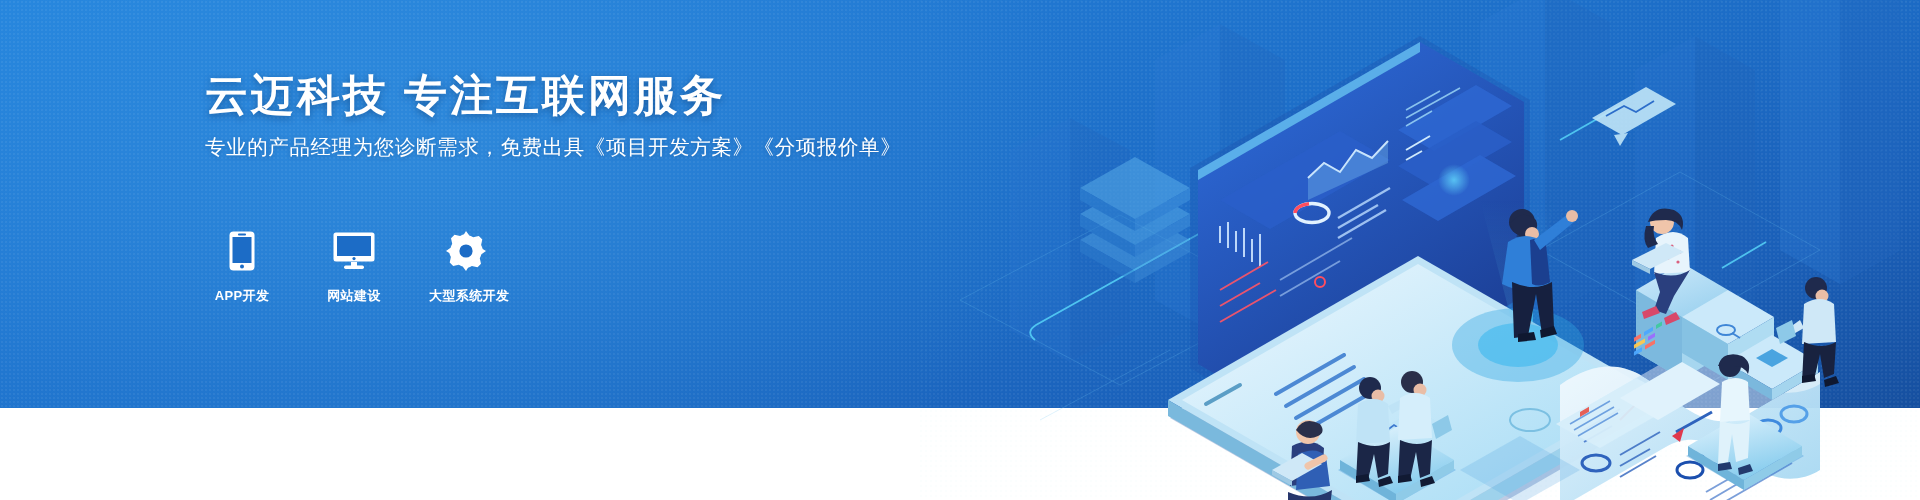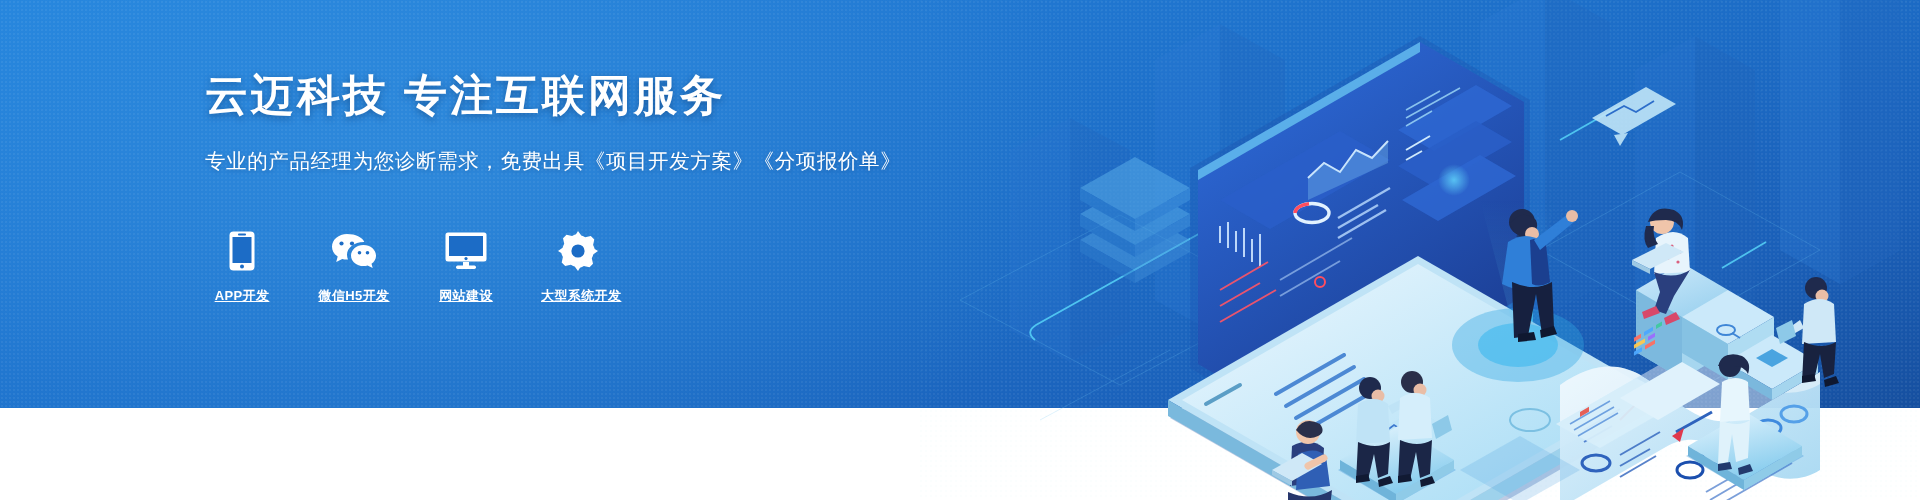--- a/index.html
+++ b/index.html
@@ -24,40 +24,40 @@
     pointer-events:none;
   }
   
   .copy { position:absolute; left:205px; top:70px; width:700px; }
   .headline {
     font-size:43px; font-weight:bold; color:#ffffff;
     letter-spacing:3px; line-height:1.18;
     text-shadow:0 2px 7px rgba(7,45,95,0.45);
     white-space:nowrap;
   }
-  .sub { margin-top:22px; }
+  .sub { margin-top:8px; }
   .sub-line {
     font-size:20.5px; color:#ffffff; line-height:1.78;
     letter-spacing:0.6px; white-space:nowrap;
     text-shadow:0 1px 4px rgba(7,45,95,0.30);
   }
   
   .services {
     position:absolute; left:205px; top:228px;
     display:flex; align-items:flex-end; gap:38px;
   }
   .service { width:74px; text-align:center; cursor:pointer; }
   .service .glyph {
     height:46px; display:flex; align-items:center; justify-content:center;
     margin-bottom:13px;
   }
   .service .glyph svg { display:block; }
   .service .caption {
     font-size:13px; color:#ffffff; font-weight:bold;
-    letter-spacing:0.4px; white-space:nowrap;text-decoration:underline;
+    letter-spacing:0.4px; white-space:nowrap;
   }
   
   #art { position:absolute; right:0; top:0; width:1000px; height:500px; }
   #art svg { display:block; width:1000px; height:500px; }
 </style>
 </head>
 <body>
 
 <div id="banner">
 
@@ -425,33 +425,20 @@
           <rect x="0.5" y="0.5" width="25" height="39" rx="4" fill="#ffffff"></rect>
           <rect x="3.5" y="6" width="19" height="26" fill="#1c6cc6"></rect>
           <rect x="9" y="2.6" width="8" height="1.9" rx="0.9" fill="#1c6cc6"></rect>
           <circle cx="13" cy="35.6" r="2" fill="#1c6cc6"></circle>
         </svg>
       </div>
       <div class="caption">APP开发</div>
     </div>
 
 
-    <div class="service">
-      <div class="glyph">
-        <svg width="46" height="38" viewBox="0 0 46 38">
-          <path d="M16 2C7.7 2 1 7.7 1 14.7c0 4 2.2 7.5 5.7 9.8L5.2 30l6-3.1c1.5.4 3.1.6 4.8.6h1C16.4 26 16 24.4 16 22.8 16 15.8 23.4 10 32.5 10h.8C31.5 5.3 24.5 2 16 2z" fill="#ffffff"></path>
-          <circle cx="10.5" cy="11.5" r="2.1" fill="#1c6cc6"></circle>
-          <circle cx="21" cy="11.5" r="2.1" fill="#1c6cc6"></circle>
-          <path d="M45 23.5C45 17.7 39.4 13 32.5 13S20 17.7 20 23.5c0 5.9 5.6 10.6 12.5 10.6 1.4 0 2.8-.2 4.1-.6l5.1 2.6-1.2-4.4c2.8-1.9 4.5-4.7 4.5-7.8z" fill="#ffffff"></path>
-          <circle cx="28.5" cy="20.8" r="1.8" fill="#1c6cc6"></circle>
-          <circle cx="36.5" cy="20.8" r="1.8" fill="#1c6cc6"></circle>
-        </svg>
-      </div>
-      <div class="caption">微信H5开发</div>
-    </div>
 
     <div class="service">
       <div class="glyph">
         <svg width="42" height="38" viewBox="0 0 42 38">
           <rect x="0.5" y="0.5" width="41" height="29" rx="2.5" fill="#ffffff"></rect>
           <rect x="4" y="4" width="34" height="20" fill="#1c6cc6"></rect>
           <circle cx="21" cy="26.6" r="1.6" fill="#1c6cc6"></circle>
           <rect x="18" y="30" width="6" height="4" fill="#ffffff"></rect>
           <rect x="11" y="33.5" width="20" height="3.4" rx="1.7" fill="#ffffff"></rect>
         </svg>

